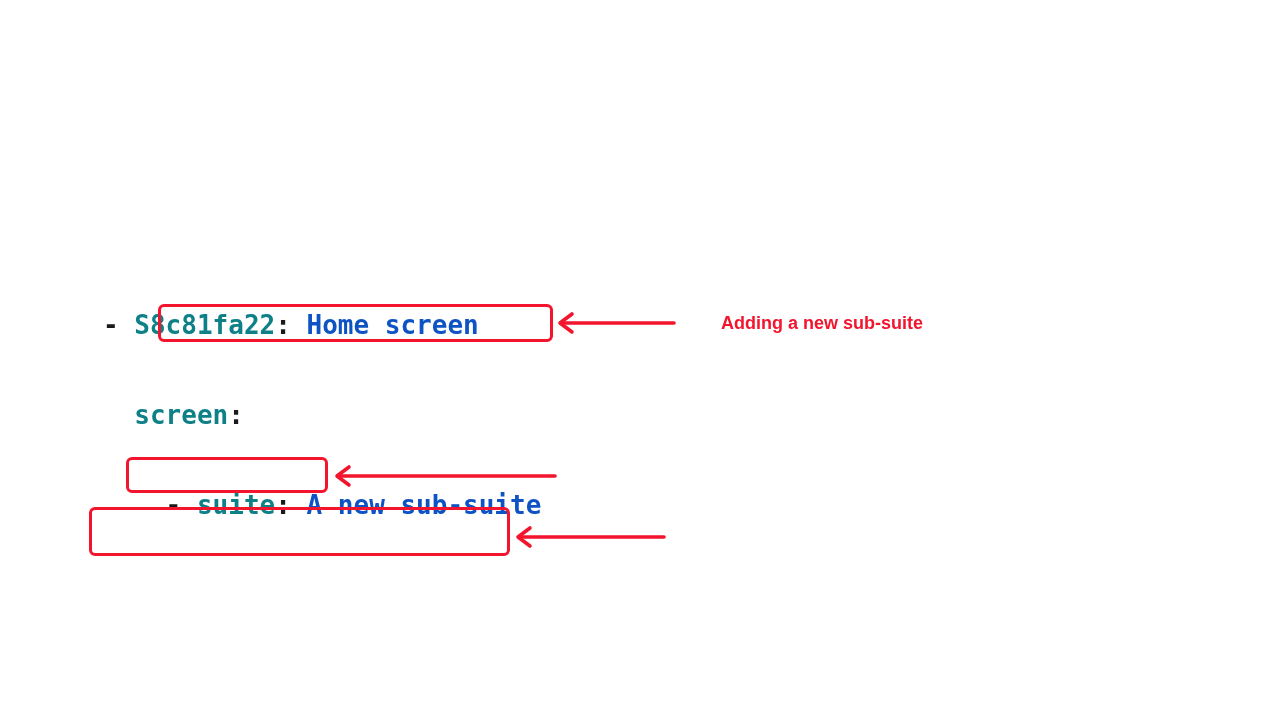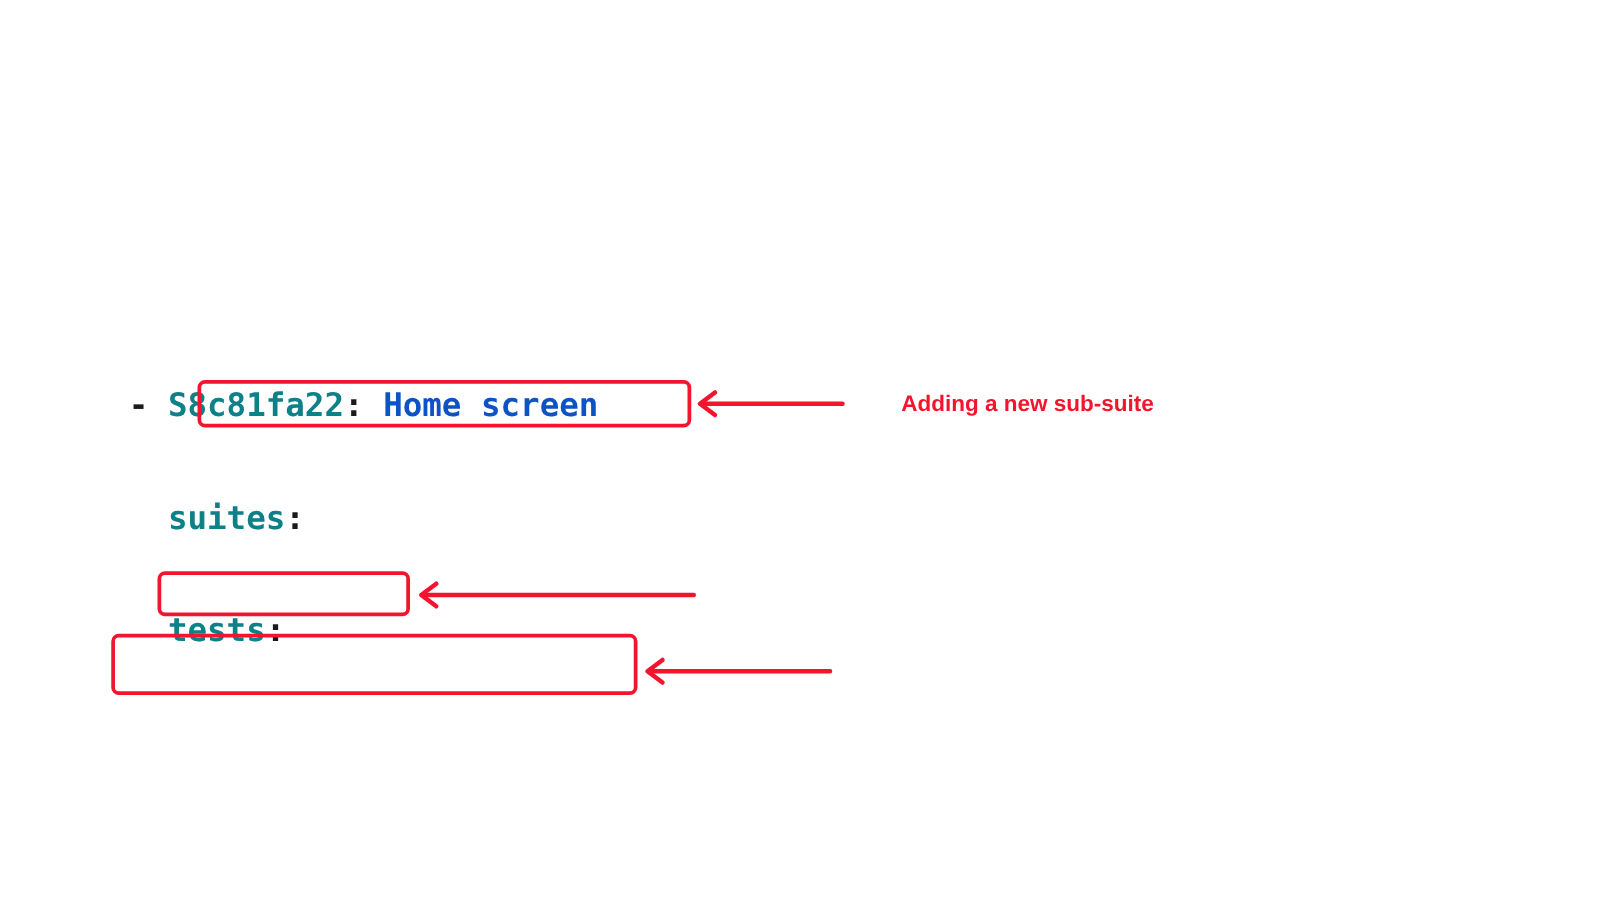--- a/index.html
+++ b/index.html
@@ -70,22 +70,22 @@
   #label-new-test   { left: 585px; top: 465px; letter-spacing: 0.2px; }
   #label-root-suite { left: 692px; top: 526px; }
 </style>
 </head>
 <body>
 
 <div id="canvas">
 
   <div class="code">
     <div class="ln"><span class="pre">- </span><span class="key">S8c81fa22</span><span class="pre">: </span><span class="val">Home screen</span></div>
-    <div class="ln"><span class="pre">  </span><span class="key">suites</span><span class="pre">:</span><span class="val"></span></div>
-    <div class="ln"><span class="pre">  </span><span class="key">tests</span><span class="pre">:</span><span class="val"></span></div>
+    <div class="ln"><span class="pre">  </span><span class="key">screen</span><span class="pre">:</span><span class="val"></span></div>
+    <div class="ln"><span class="pre">    - </span><span class="key">suite</span><span class="pre">: </span><span class="val">A new sub-suite</span></div>
     
     
     
     
     
   </div>
 
   <div class="hbox" id="box-sub-suite"></div>
   <div class="hbox" id="box-new-test"></div>
   <div class="hbox" id="box-root-suite"></div>

